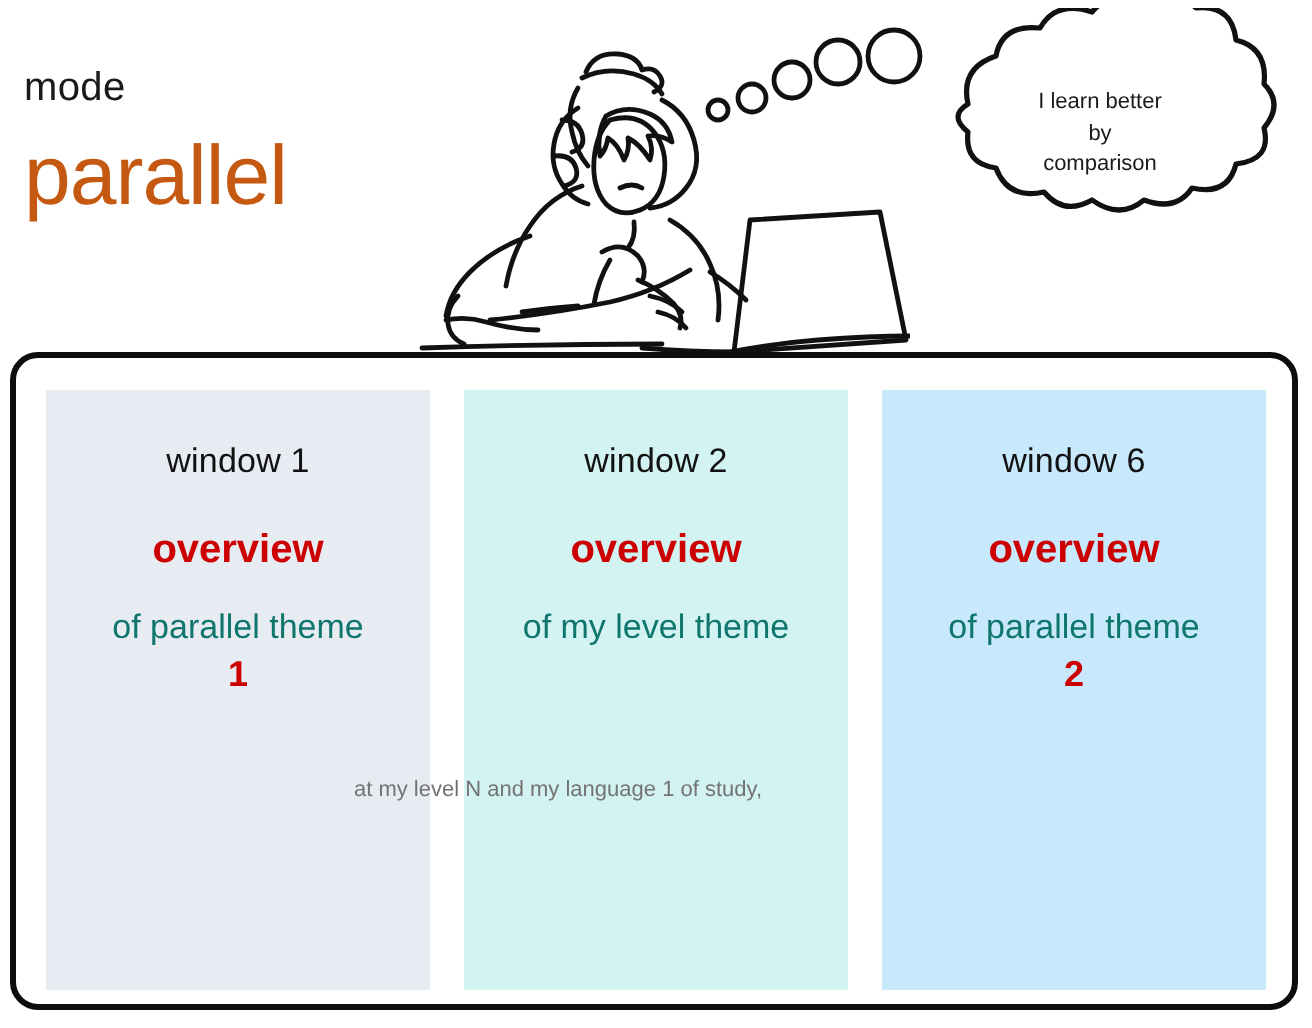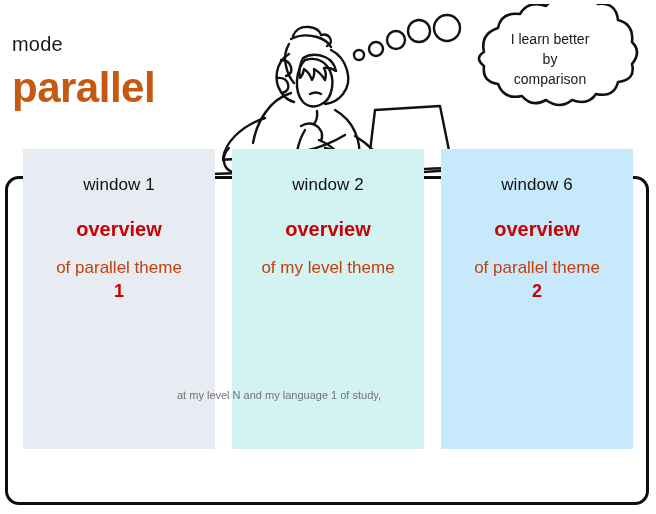--- a/index.html
+++ b/index.html
@@ -31,21 +31,21 @@
     font-size: 20px;
     color: #1a1a1a;
     letter-spacing: 0.2px;
     line-height: 1;
   }
   .mode-value {
     position: absolute;
     left: 12px;
     top: 66px;
     font-size: 42px;
-    font-weight: bold;
+    font-weight: normal;
     color: #c65911;
     letter-spacing: -0.5px;
     line-height: 1.05;
   }
 
   
   .illustration {
     position: absolute;
     left: 205px;
     top: -2px;
@@ -68,24 +68,24 @@
     position: absolute;
     left: 444px;
     top: 4px;
     width: 212px;
     height: 130px;
   }
   .thought-bubble svg { display: block; }
   .bubble-text {
     position: absolute;
     left: 455px;
-    top: 30px;
+    top: 44px;
     width: 190px;
     text-align: center;
-    font-size: 14px;
+    font-size: 11px;
     color: #1a1a1a;
     line-height: 1.42;
   }
   .bubble-text div { white-space: nowrap; }
 
   
   .panel-box {
     position: absolute;
     left: 5px;
     top: 176px;
@@ -98,21 +98,20 @@
   }
 
   .windows-row {
     position: absolute;
     left: 15px;
     top: 16px;
     width: 610px;
     height: 254px;
     display: flex;
     justify-content: space-between;
-    align-items: flex-end;
   }
   .window-col {
     width: 192px;
     height: 300px;
     box-sizing: border-box;
     padding-top: 26px;
     text-align: center;
   }
   .win-title {
     font-size: 17px;
@@ -123,21 +122,21 @@
   .win-overview {
     margin-top: 22px;
     font-size: 20px;
     font-weight: bold;
     color: #cc0000;
     line-height: 1.2;
   }
   .win-desc {
     margin-top: 16px;
     font-size: 17px;
-    color: #c2410c;
+    color: #0f766e;
     line-height: 1.3;
     padding: 0 4px;
   }
   .win-num {
     font-size: 18px;
     font-weight: bold;
     color: #cc0000;
     line-height: 1.4;
   }
 

